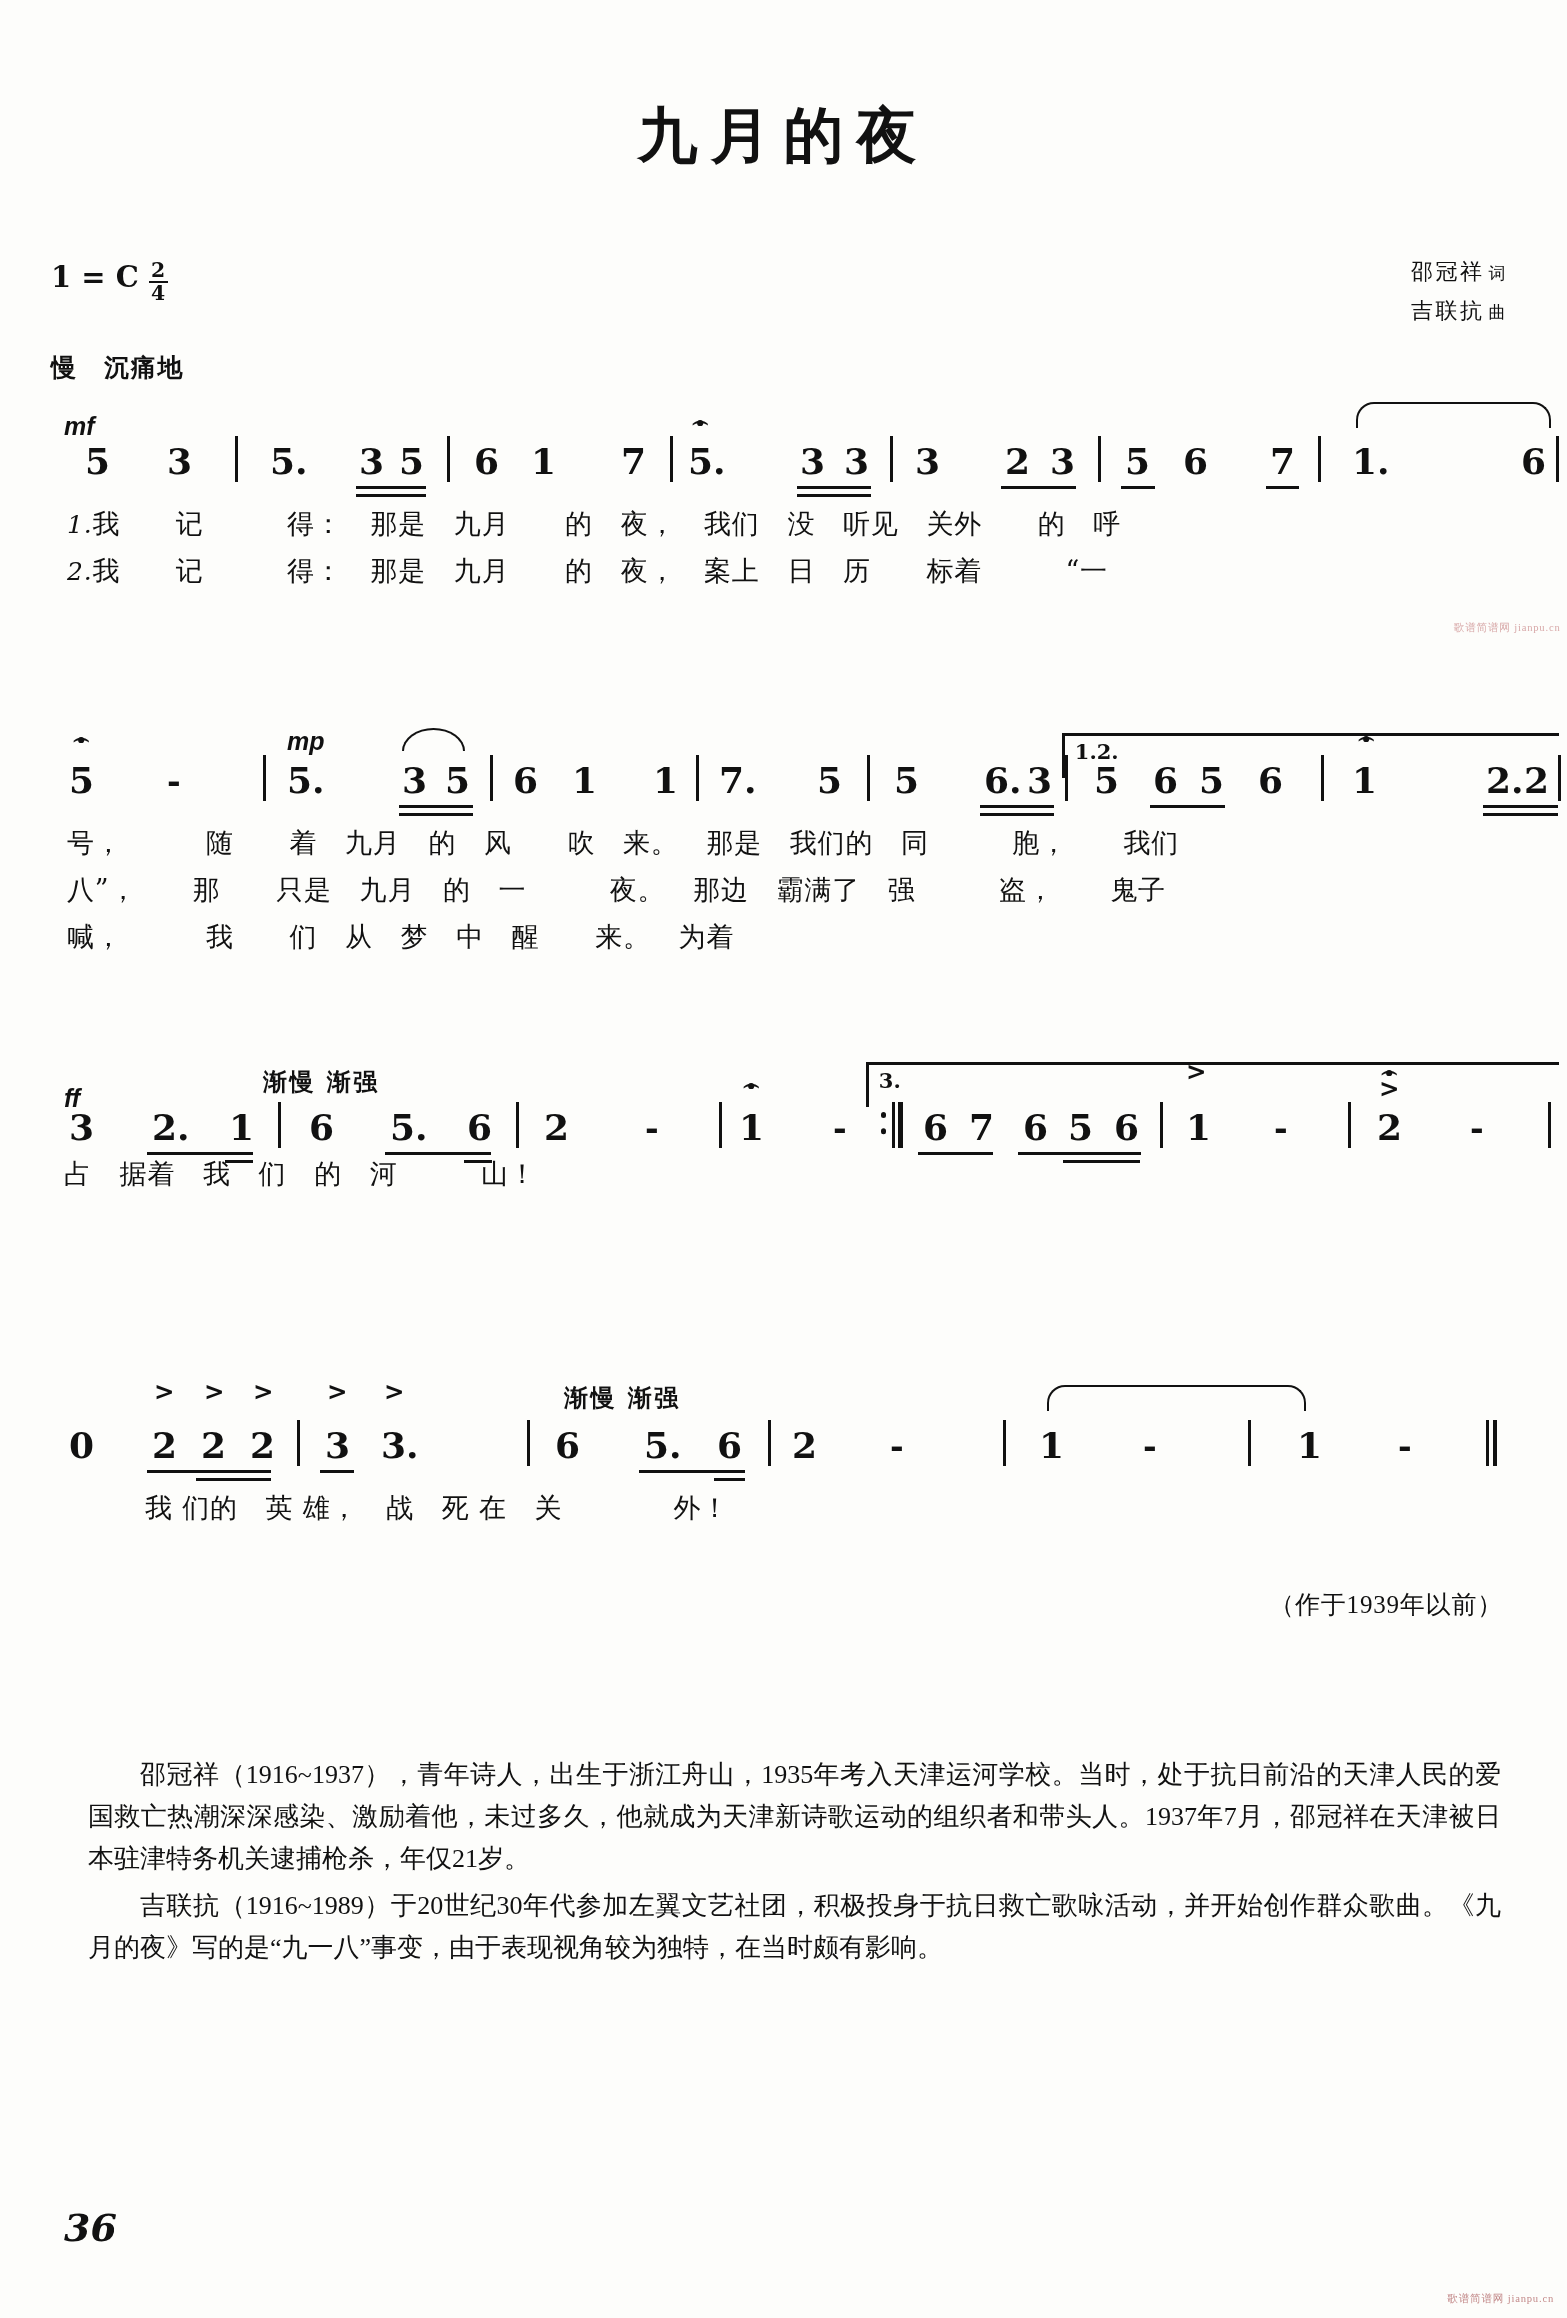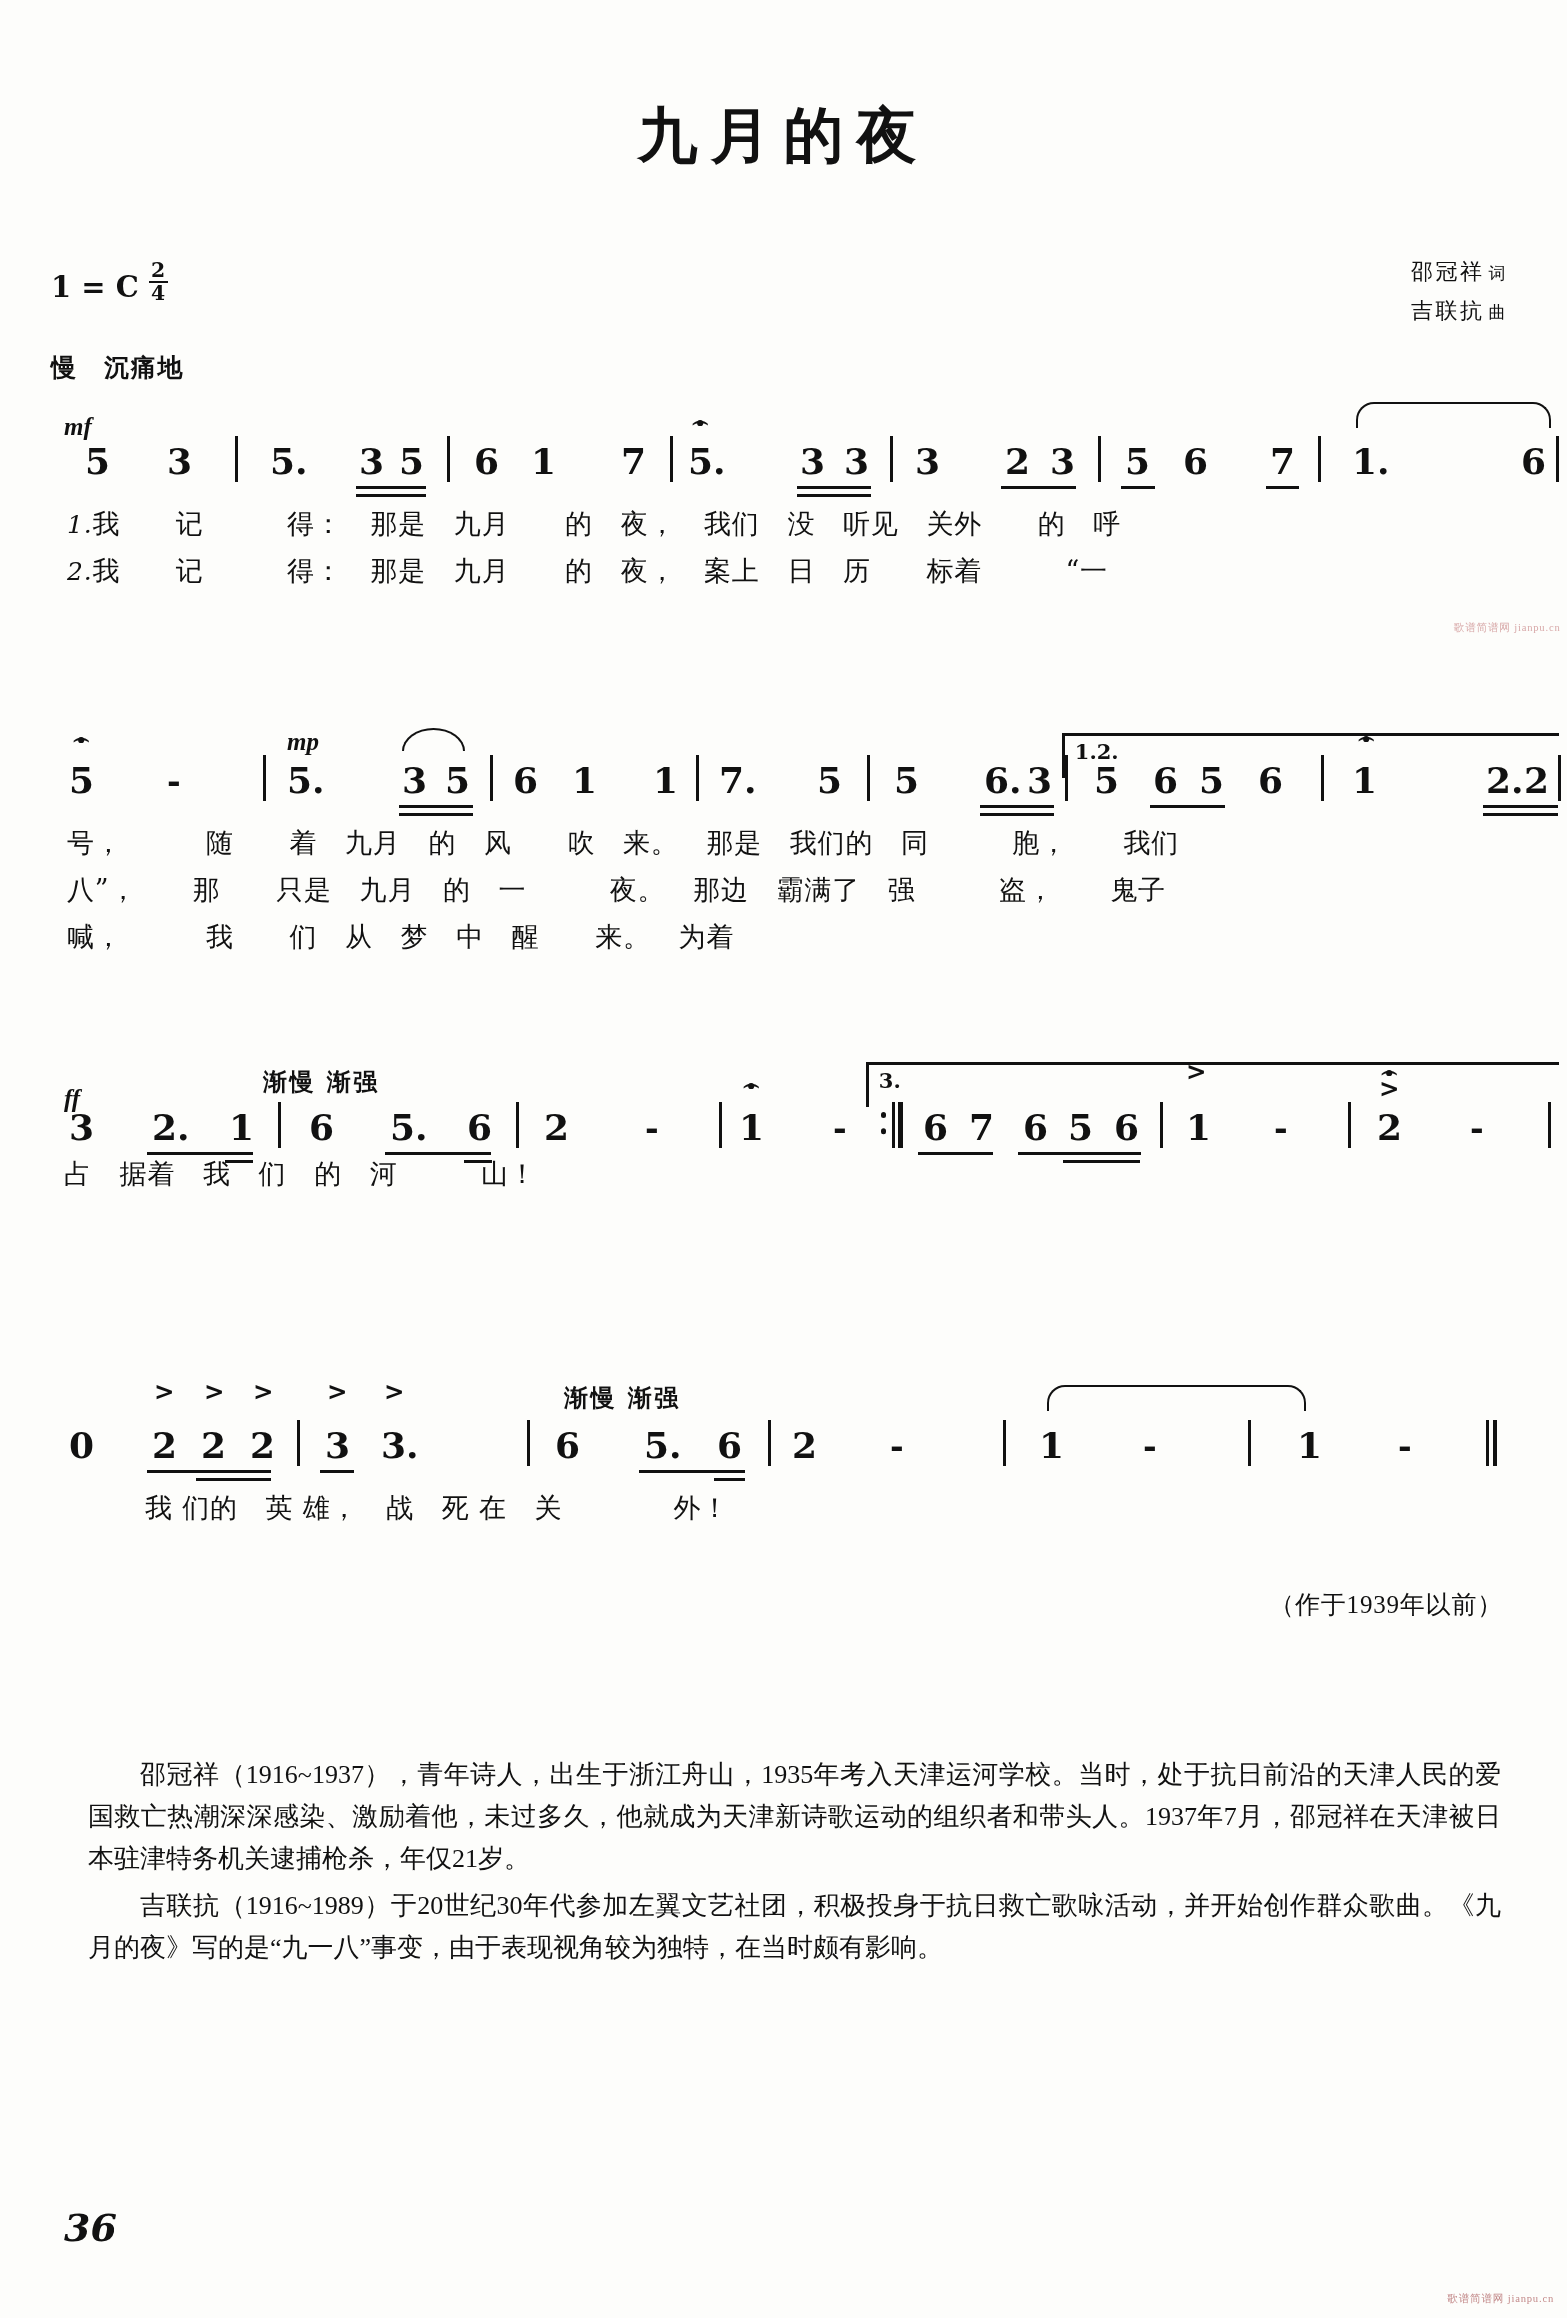--- a/index.html
+++ b/index.html
@@ -35,21 +35,21 @@
   }
 
   
   .keysig {
     position: absolute;
     left: 51px;
     top: 260px;
     font-size: 29px;
     font-weight: bold;
     display: flex;
-    align-items: center;
+    align-items: flex-start;
     gap: 4.9px;
     font-family: "DejaVu Serif", serif;
   }
   .meter {
     display: inline-flex;
     flex-direction: column;
     align-items: center;
     font-size: 20.4px;
     line-height: 1.02;
     margin-left: 4.9px;
@@ -126,21 +126,21 @@
     height: 3.3px;
     background: #111;
   }
   .beam1 { bottom: -9.8px; }
   .beam2 { bottom: -18px; }
 
   .dyn {
     position: absolute;
     font-style: italic;
     font-weight: bold;
-    font-family: Liberation Serif, serif;
+    font-family: Liberation Sans, sans-serif;
     font-size: 25px;
     margin-top: 16px;
   }
   .zh-mark {
     position: absolute;
     font-size: 24px;
     font-weight: bold;
     letter-spacing: 2.5px;
   }
   .accent {

